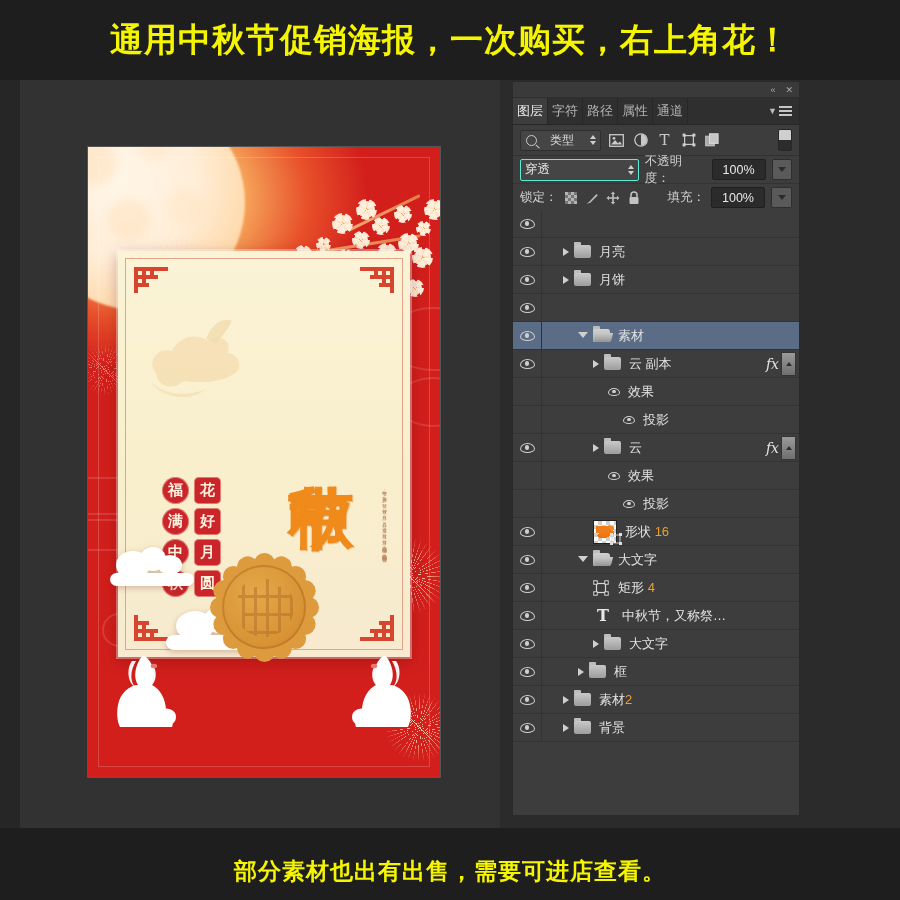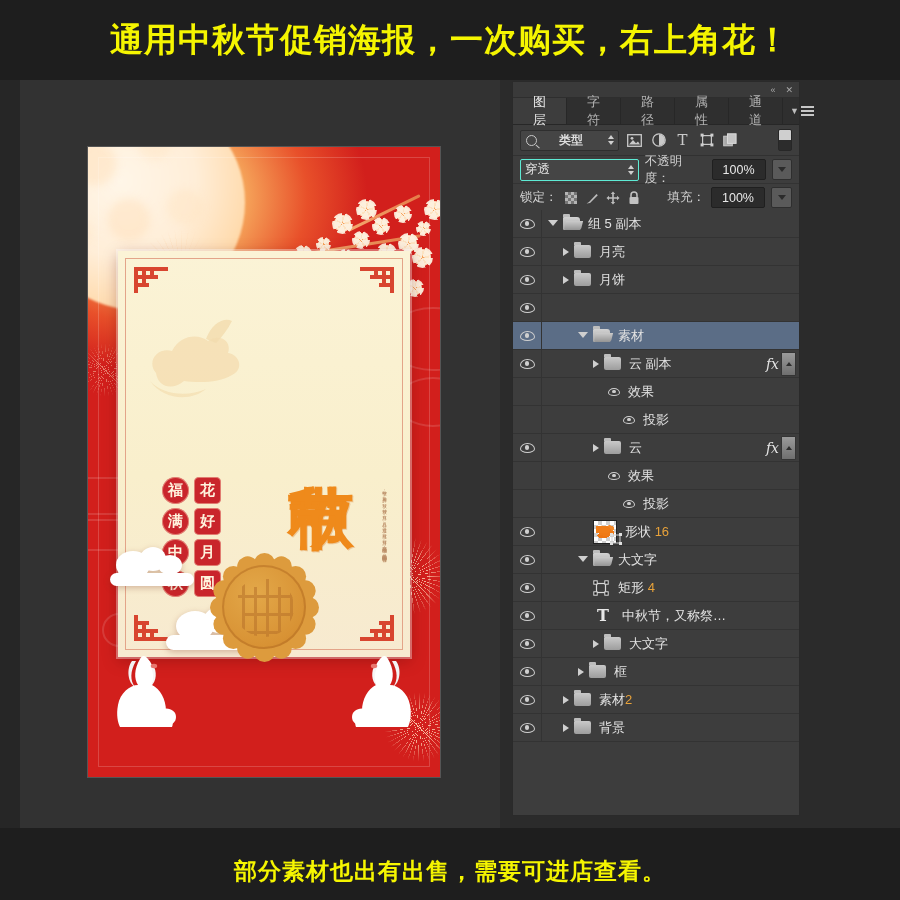--- a/index.html
+++ b/index.html
@@ -289,41 +289,41 @@
   }
   #panel-topbar span { font-size: 9px; color: #a8a8a8; cursor: default; }
 
   #tabstrip {
     display: flex; align-items: stretch; height: 26px;
     background: #2f2f2f;
     border-bottom: 1px solid #272727;
     position: relative;
   }
   .tab {
-    padding: 0 20px; display: flex; align-items: center;
+    padding: 0 4px; display: flex; align-items: center;
     font-size: 13px; color: #b4b4b4;
     border-right: 1px solid #272727;
   }
   .tab.active { background: #3d3d3d; color: #eaeaea; }
   #tab-menu-icon {
     margin-left: auto; display: flex; align-items: center;
     gap: 2px; padding: 0 7px; color: #bdbdbd;
   }
   .hamb { display: inline-block; width: 13px; }
   .hamb i { display: block; height: 1.6px; background: #c6c6c6; margin: 2.4px 0; }
 
   #filterbar {
     height: 30px; display: flex; align-items: center;
     gap: 7px; padding: 0 7px;
     background: #3d3d3d; border-bottom: 1px solid #313131;
   }
   #filter-select {
-    display: flex; align-items: center; gap: 22px;
+    display: flex; align-items: center; gap: 13px;
     background: #454545; border: 1px solid #2e2e2e; border-radius: 2px;
-    height: 19px; padding: 0 4px 0 5px; color: #ddd; font-size: 12px; font-weight: bold;
+    height: 19px; padding: 0 4px 0 5px; color: #ddd; font-size: 12px;
   }
   .magnifier {
     width: 9px; height: 9px; border: 1.4px solid #c8c8c8; border-radius: 50%;
     position: relative; display: inline-block;
   }
   .magnifier::after {
     content:""; position: absolute; right: -4px; bottom: -3px;
     width: 5px; height: 1.4px; background: #c8c8c8; transform: rotate(42deg);
   }
   .spin { display: flex; flex-direction: column; gap: 2px; margin-left: 3px; }
@@ -746,25 +746,20 @@
       <div class="dropbtn">
           <i></i>
         </div>
     </div>
 
     <div id="layerlist">
         <div class="row">
           <div class="eyecell">
             <span class="eye"></span>
           </div>
-          <div class="rowbody" style="padding-left: 6px;">
-            <span class="tri open"></span>
-            <span class="folder open"></span>
-            <span class="lname">组 5 副本</span>
-          </div>
         </div>
         <div class="row">
           <div class="eyecell">
             <span class="eye"></span>
           </div>
           <div class="rowbody" style="padding-left: 21px;">
             <span class="tri"></span>
             <span class="folder"></span>
             <span class="lname">月亮</span>
           </div>

